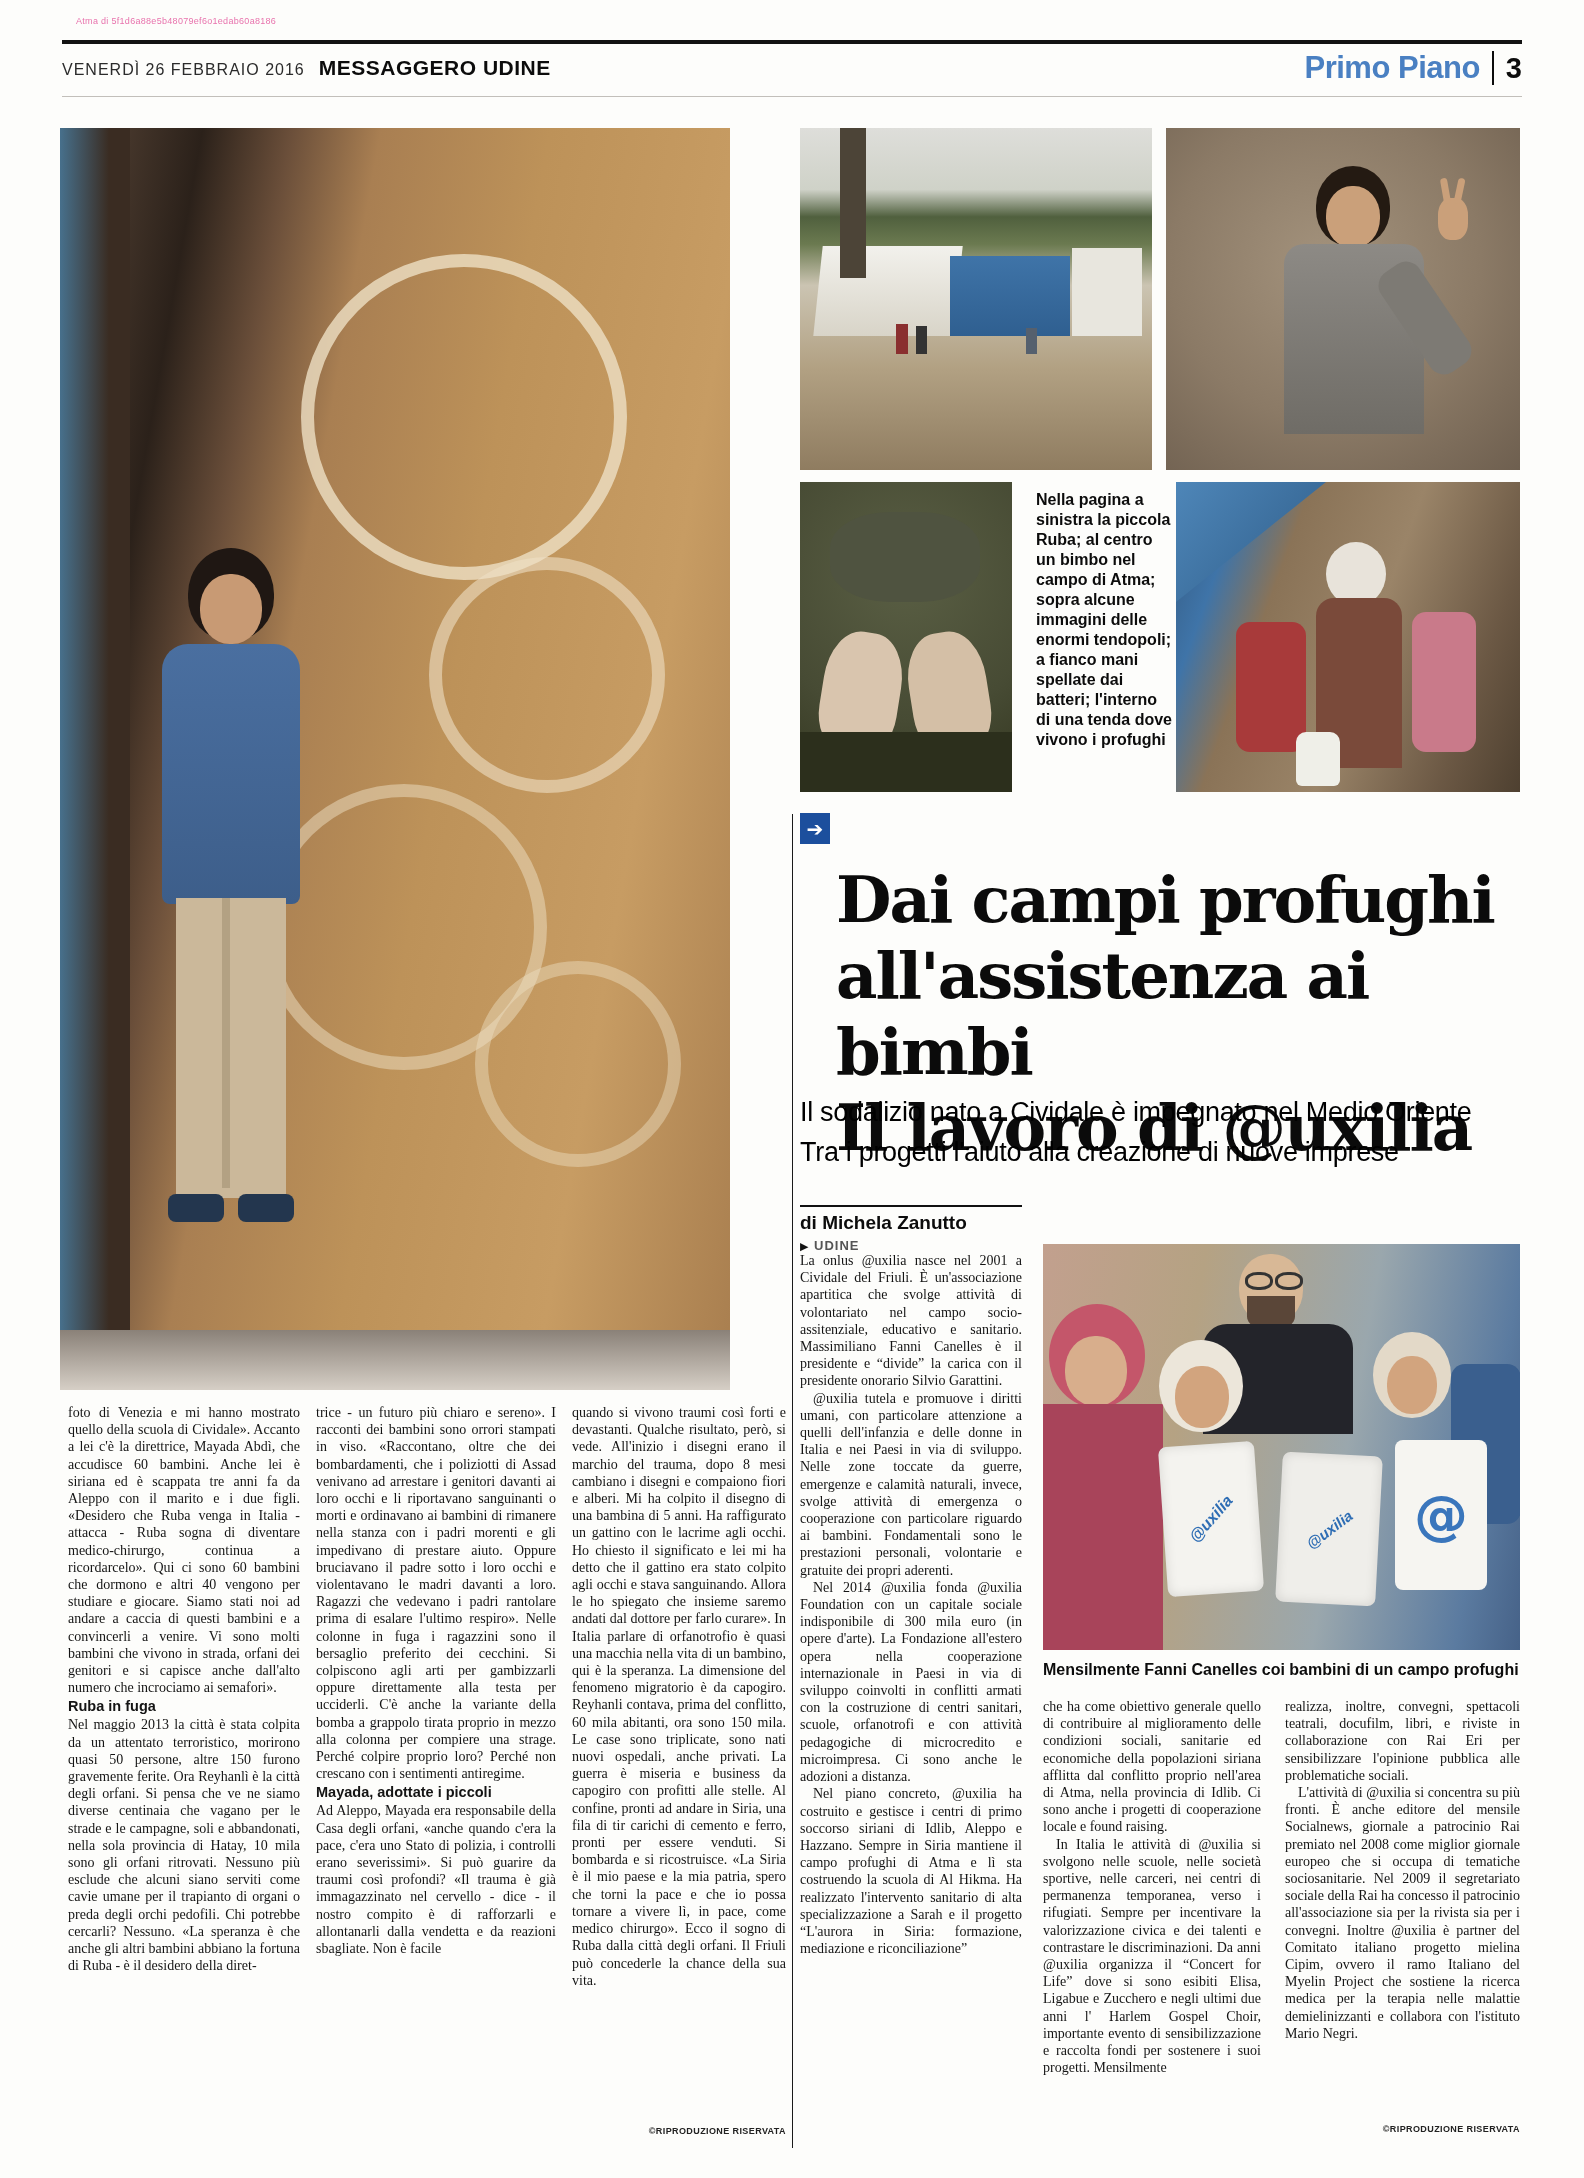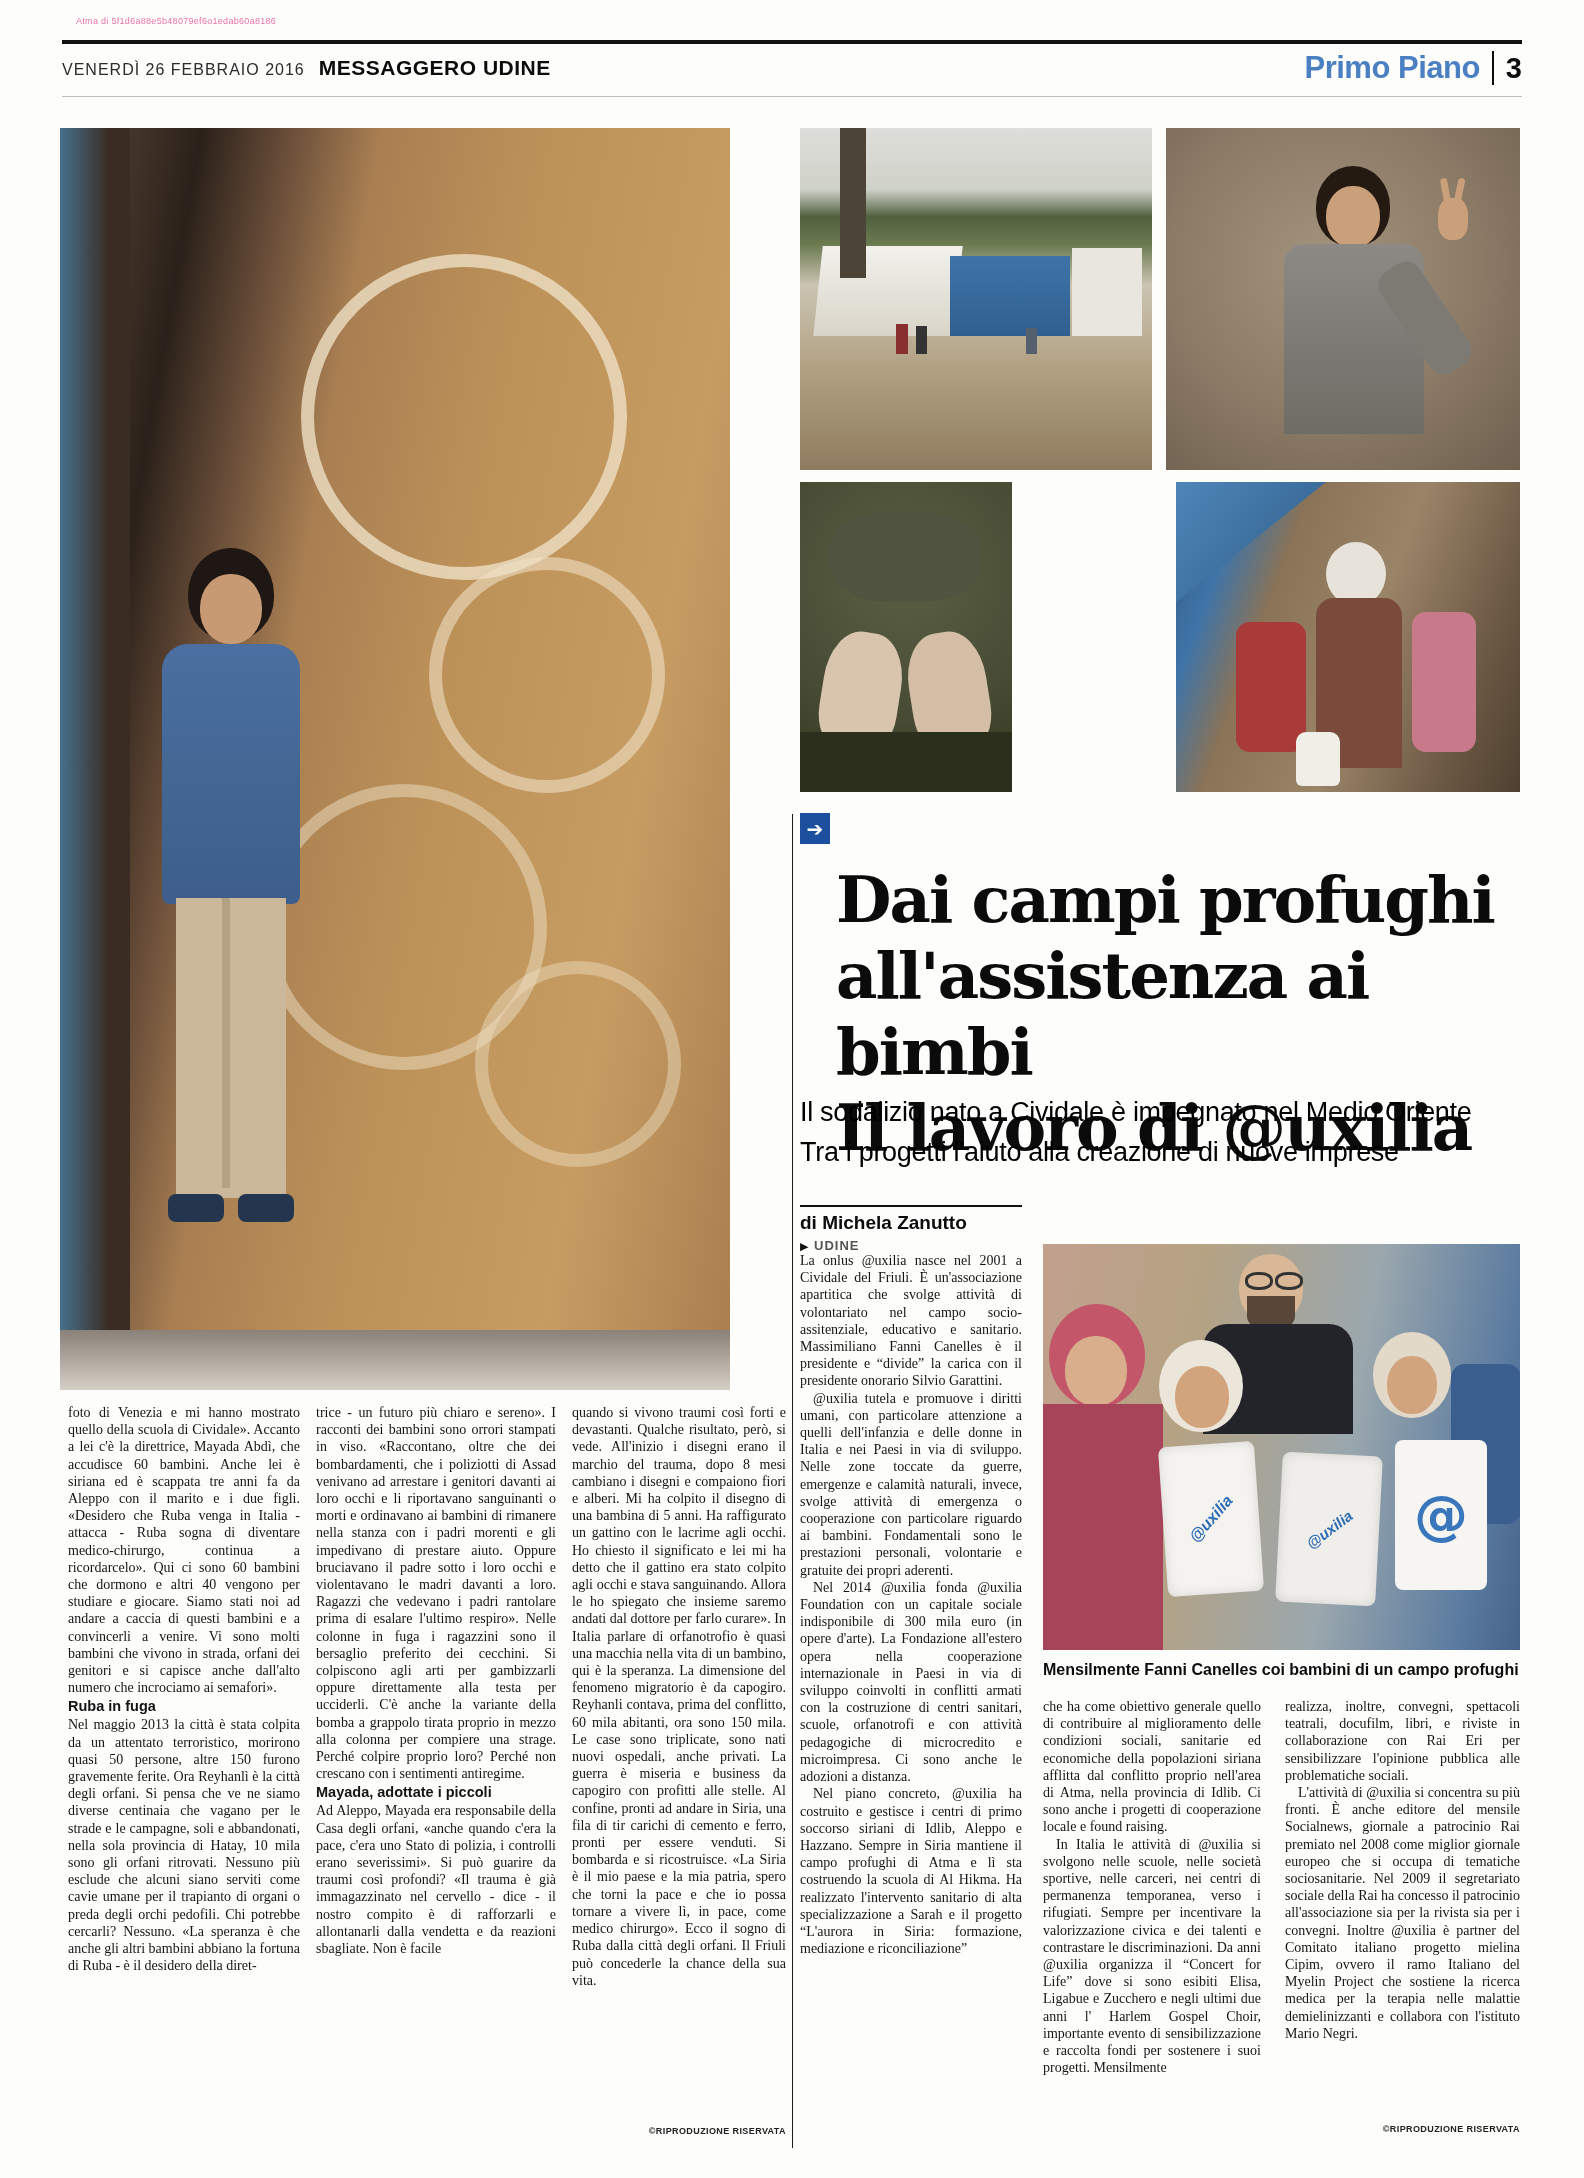--- a/index.html
+++ b/index.html
@@ -103,20 +103,21 @@
   </div>
 
   <div class="ph" style="left:800px;top:482px;width:212px;height:310px;
        background:radial-gradient(circle at 50% 30%,#5a5f44 0%,#474b34 60%,#33361f 100%);">
     <div class="shape" style="left:22px;top:150px;width:78px;height:120px;border-radius:42% 42% 34% 34%;background:#d9c5ae;transform:rotate(9deg);"></div>
     <div class="shape" style="left:110px;top:150px;width:78px;height:120px;border-radius:42% 42% 34% 34%;background:#d4bfa6;transform:rotate(-9deg);"></div>
     <div class="shape" style="left:0;top:250px;width:100%;height:60px;background:#2c2f1c;"></div>
     <div class="shape" style="left:30px;top:30px;width:150px;height:90px;border-radius:40%;background:#4f5340;"></div>
   </div>
 
+  <div class="abs caption" style="left:1036px;top:490px;width:136px;">Nella pagina a sinistra la piccola Ruba; al centro un bimbo nel campo di Atma; sopra alcune immagini delle enormi tendopoli; a fianco mani spellate dai batteri; l'interno di una tenda dove vivono i profughi</div>
 
   <div class="ph" style="left:1176px;top:482px;width:344px;height:310px;
        background:linear-gradient(110deg,#33587e 0%,#3f74a8 16%,#8a7357 30%,#9a8468 55%,#6b5844 82%,#4e4030 100%);">
     <div class="shape" style="left:0;top:0;width:150px;height:120px;background:linear-gradient(130deg,#4e86b8,#2e5c88);clip-path:polygon(0 0,100% 0,0 100%);"></div>
     <div class="shape" style="left:150px;top:60px;width:60px;height:64px;border-radius:50%;background:#e8e3da;"></div>
     <div class="shape" style="left:140px;top:116px;width:86px;height:170px;border-radius:18px 18px 0 0;background:#7a4a3a;"></div>
     <div class="shape" style="left:60px;top:140px;width:70px;height:130px;border-radius:14px;background:#a83a3a;"></div>
     <div class="shape" style="left:236px;top:130px;width:64px;height:140px;border-radius:14px;background:#c97a8a;"></div>
     <div class="shape" style="left:120px;top:250px;width:44px;height:54px;border-radius:10px 10px 6px 6px;background:#efefe8;"></div>
   </div>

